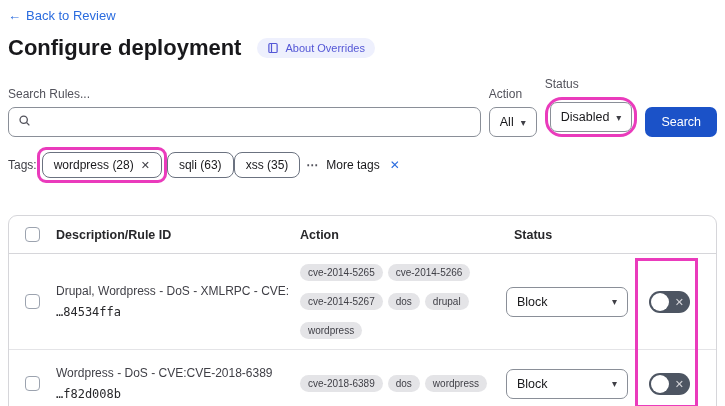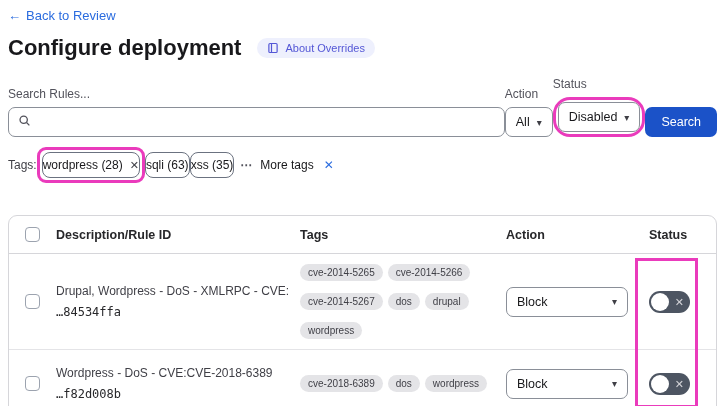--- a/index.html
+++ b/index.html
@@ -9,35 +9,35 @@
   
   .back-link { display:inline-flex; align-items:center; gap:5px; font-size:13px; color:#2b6cdf; cursor:pointer; margin:2px 0 12px 0; text-decoration:none; }
 
   
   .title-row { display:flex; align-items:center; gap:16px; margin-bottom:16px; }
   .page-title { font-size:22px; font-weight:bold; color:#18181b; }
   .badge { display:inline-flex; align-items:center; gap:6px; background:#eef0fd; color:#5457d6; font-size:11px; font-weight:500; padding:4px 10px; border-radius:12px; cursor:pointer; }
   .badge svg { display:block; }
 
   
-  .controls { display:flex; align-items:flex-end; }
+  .controls { display:flex; align-items:flex-end; gap:8px; }
   .col { display:flex; flex-direction:column; }
   .col.grow { flex:1; }
   .field-label { font-size:12px; color:#52525b; margin-bottom:6px; }
   .search-box { height:30px; border:1px solid #8a8f98; border-radius:7px; display:flex; align-items:center; padding:0 9px; gap:7px; background:#fff; }
   .search-box input { border:none; outline:none; flex:1; font-size:12.5px; font-family:inherit; background:transparent; }
   .dropdown { height:30px; border:1px solid #8a8f98; border-radius:7px; background:#fff; display:inline-flex; align-items:center; gap:7px; padding:0 10px; font-size:12.5px; color:#18181b; cursor:pointer; white-space:nowrap; }
   .chev { font-size:10px; color:#3f3f46; }
   .hl-wrap { border:3px solid #ea3bbc; border-radius:17px; padding:2px; }
   .btn-primary { height:30px; border:none; border-radius:7px; background:#1b52c8; color:#fff; font-size:12.5px; font-family:inherit; padding:0 16px; cursor:pointer; }
 
   
   .tags-bar { display:flex; align-items:center; margin-top:10px; font-size:12px; }
   .tags-label { color:#3f3f46; }
-  .tag-pill { display:inline-flex; align-items:center; gap:7px; border:1px solid #6b7280; border-radius:8px; padding:5px 0; font-size:12px; color:#18181b; background:#fff; cursor:pointer; white-space:nowrap; }
+  .tag-pill { display:inline-flex; align-items:center; gap:7px; border:1px solid #6b7280; border-radius:8px; padding:5px 11px; font-size:12px; color:#18181b; background:#fff; cursor:pointer; white-space:nowrap; }
   .hl-tag { border:3px solid #ea3bbc; border-radius:9px; padding:2px; }
   .tag-x { font-size:11px; color:#3f3f46; }
   .more-tags { display:inline-flex; align-items:center; gap:7px; margin-left:6px; cursor:pointer; color:#18181b; }
   .dots { color:#52525b; font-weight:bold; letter-spacing:1px; }
   .clear-tags { display:inline-flex; align-items:center; gap:5px; margin-left:10px; color:#2b6cdf; cursor:pointer; }
   .clear-tags .lbl { text-decoration:underline; }
 
   
   .rules-table { margin-top:32px; border:1px solid #d6d6da; border-radius:9px; position:relative; }
   .t-row { display:grid; grid-template-columns:47px 244px 206px 135px 1fr; align-items:center; }
@@ -131,21 +131,20 @@
       <span>✕</span>
     </span>
   </div>
 
   <div class="rules-table">
     <div class="t-row t-head">
       <div class="cell-check">
         <span class="checkbox"></span>
       </div>
       <div>Description/Rule ID</div>
-      <div>Tags</div>
       <div>Action</div>
       <div class="status-cell">Status</div>
     </div>
 
     <div class="t-row t-body-row1">
       <div class="cell-check">
         <span class="checkbox"></span>
       </div>
       <div class="desc-cell">
         <div class="desc-line">Drupal, Wordpress - DoS - XMLRPC - CVE:CVE-2...</div>

